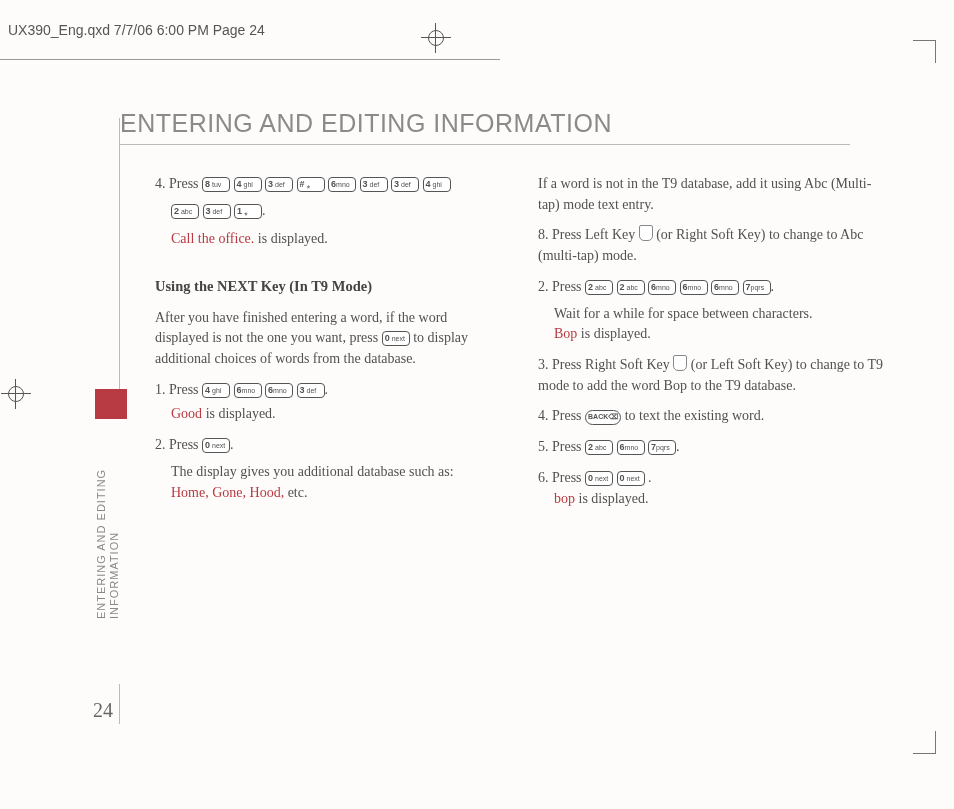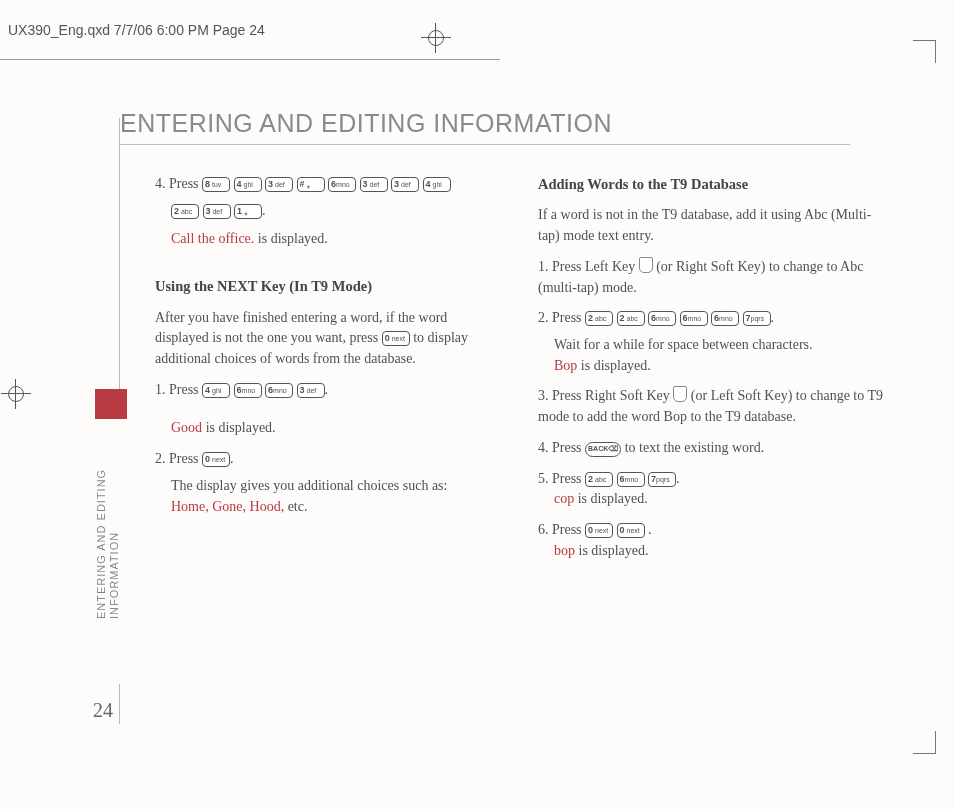--- a/index.html
+++ b/index.html
@@ -247,41 +247,40 @@
         <span class="key"><b>0</b> next</span>
         <span> to display additional choices of words from the database.</span>
       </div>
 
       <div class="step">
         <span>1. Press </span>
         <span class="key"><b>4</b> ghi</span>
         <span class="key"><b>6</b>mno</span>
         <span class="key"><b>6</b>mno</span>
         <span class="key"><b>3</b> def</span><span>.</span>
-        <div class="indent" style="margin-top:18px">
+        <div class="indent" style="margin-top:4px">
           <span class="red">Good</span><span> is displayed.</span>
         </div>
       </div>
 
       <div class="step">
         <span>2. Press </span>
         <span class="key"><b>0</b> next</span><span>.</span>
         <div class="indent" style="margin-top:6px">
-          <span>The display gives you additional choices such as:</span><br>
+          <span>The display gives you additional database such as:</span><br>
           <span class="red">Home, Gone, Hood,</span><span> etc.</span>
         </div>
       </div>
     </div>
 
     <div class="col">
-      <div class="subhead" style="margin-top:0">Adding Words to the T9 Database</div>
       <div class="step">If a word is not in the T9 database, add it using Abc (Multi-tap) mode text entry.</div>
 
       <div class="step">
-        <span>1. Press Left Key </span>
+        <span>8. Press Left Key </span>
         <span class="softkey-icon"></span>
         <span> (or Right Soft Key) to change to Abc (multi-tap) mode.</span>
       </div>
 
       <div class="step">
         <span>2. Press </span>
         <span class="key"><b>2</b> abc</span>
         <span class="key"><b>2</b> abc</span>
         <span class="key"><b>6</b>mno</span>
         <span class="key"><b>6</b>mno</span>
@@ -303,23 +302,20 @@
         <span>4. Press </span>
         <span class="key round">BACK⌫</span>
         <span> to text the existing word.</span>
       </div>
 
       <div class="step">
         <span>5. Press </span>
         <span class="key"><b>2</b> abc</span>
         <span class="key"><b>6</b>mno</span>
         <span class="key"><b>7</b>pqrs</span><span>.</span>
-        <div class="indent">
-          <span class="red">cop</span><span> is displayed.</span>
-        </div>
       </div>
 
       <div class="step">
         <span>6. Press </span>
         <span class="key"><b>0</b> next</span>
         <span class="key"><b>0</b> next</span>
         <span> .</span>
         <div class="indent">
           <span class="red">bop</span><span> is displayed.</span>
         </div>

